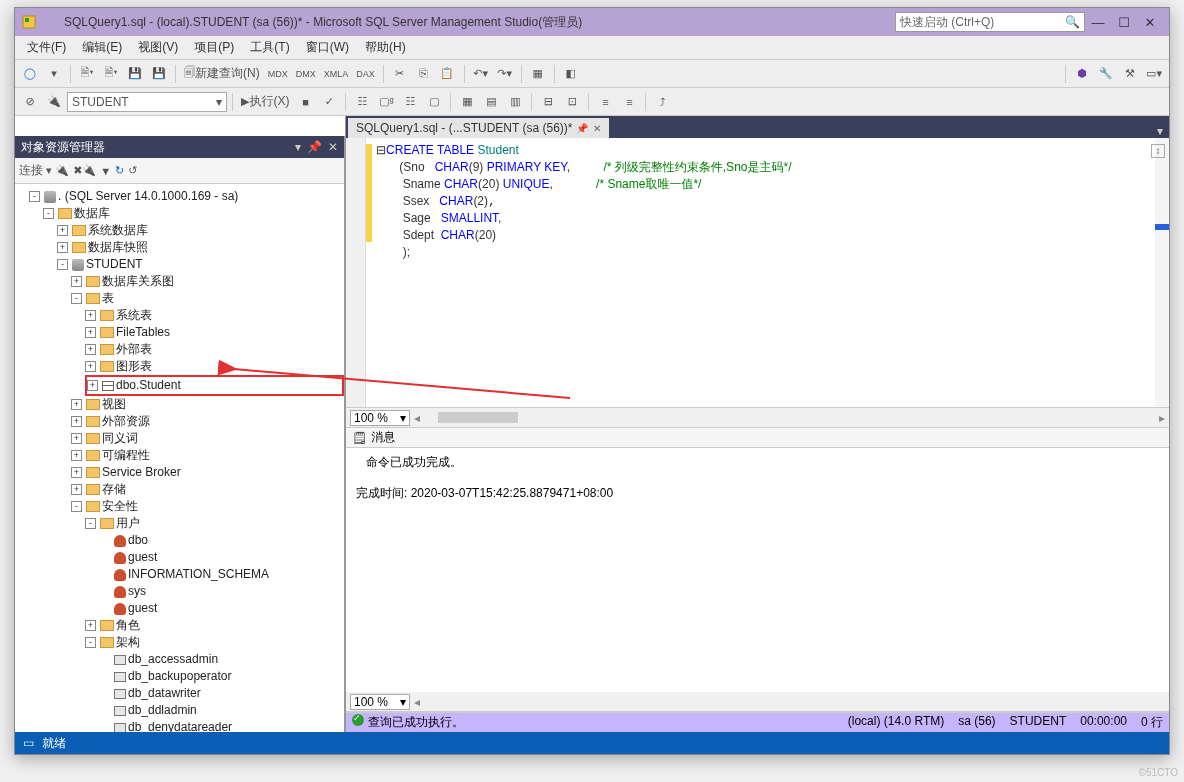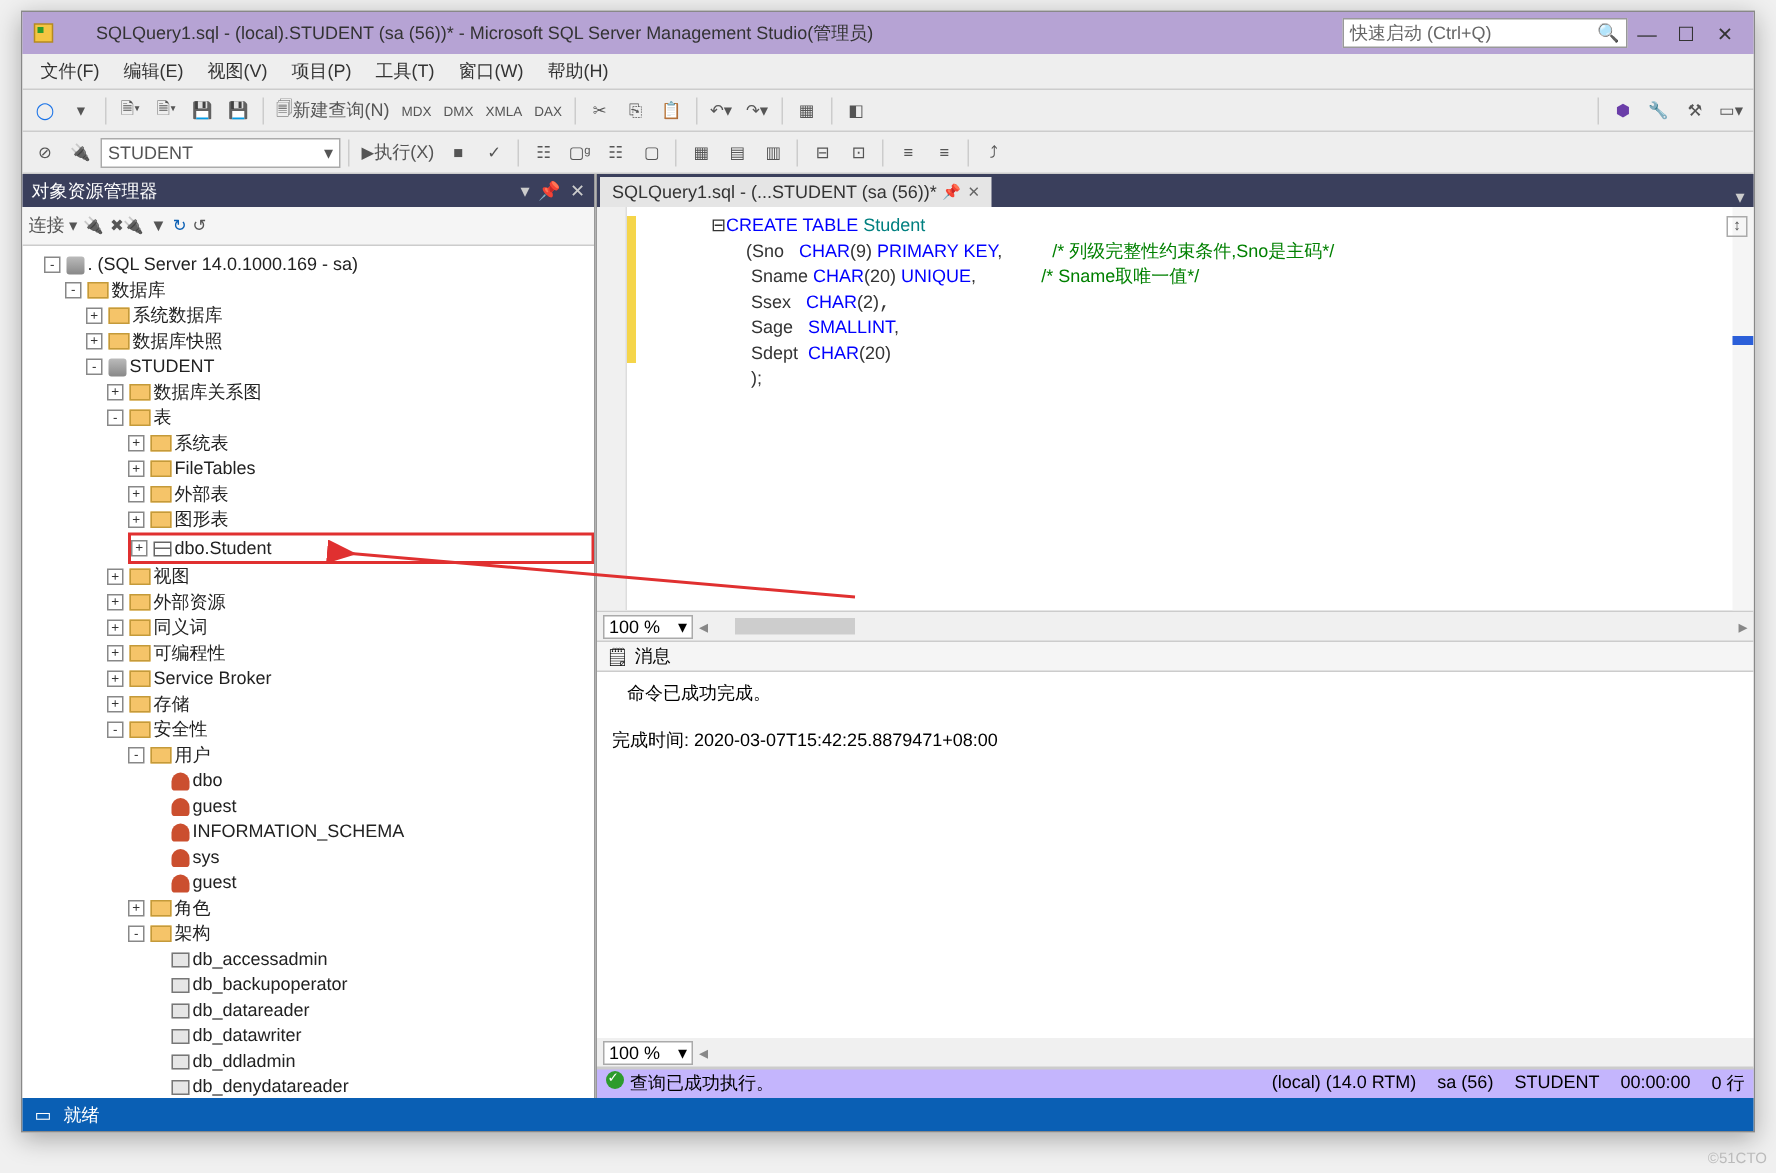--- a/index.html
+++ b/index.html
@@ -36,37 +36,37 @@
 .tree .user { width:12px; height:12px; display:inline-block; background:#cb4f2f; border-radius:50% 50% 20% 20%; }
 .tree .schema { width:12px; height:10px; border:1px solid #777; background:#e6e6e6; display:inline-block;}
 .tree .hl { border:2px solid #e03030; padding:0 4px 0 0;}
 .editorarea { flex:1; display:flex; flex-direction:column; border-left:1px solid #999;}
 .tabbar { height:22px; background:#3a3f5c; display:flex; align-items:flex-end; padding-left:2px;}
 .tab { background:#e5e5e5; color:#333; height:20px; padding:0 8px; display:flex; align-items:center; gap:4px; font-size:12px;}
 .tab .pin { font-size:10px; color:#666;}
 .editor { flex:0 0 270px; background:#fff; border-bottom:1px solid #ccc; position:relative; overflow:hidden;}
 .editor .gutter { position:absolute; left:0; top:0; bottom:0; width:20px; background:#f0f0f0; border-right:1px solid #ddd;}
 .editor .ymark { position:absolute; left:20px; top:6px; width:6px; height:98px; background:#f5d54a;}
-.editor pre { position:absolute; left:30px; top:4px; font-family:Consolas,"Courier New",monospace; font-size:13px; line-height:16px; color:#333;margin-left:46px;}
+.editor pre { position:absolute; left:30px; top:4px; font-family:Consolas,"Courier New",monospace; font-size:13px; line-height:16px; color:#333;}
 .kw { color:#0000ff;}
 .s  { color:#008080;}
 .cm { color:#008000;}
 .editor .rtick { position:absolute; right:4px; top:6px; width:14px; height:14px; border:1px solid #aaa; text-align:center; font-size:10px; color:#555;}
 .editor .rbar { position:absolute; right:0; top:0; bottom:0; width:14px; background:#f5f5f5;}
 .editor .rmark { position:absolute; right:0; top:86px; width:14px; height:6px; background:#2b5fd9;}
 .zoombar { height:20px; background:#f0f0f0; border-bottom:1px solid #ccc; display:flex; align-items:center; padding:0 4px; gap:4px; font-size:11px;}
 .zoombar .sel { width:60px; height:16px; border:1px solid #aaa; background:#fff; padding:0 3px; display:flex; align-items:center; justify-content:space-between;}
 .msgs-header { height:20px; background:#f5f5f5; border-bottom:1px solid #ccc; display:flex; align-items:center; padding:0 6px; gap:4px;}
 .msgs { flex:1; background:#fff; padding:6px 10px; font-family:Consolas,"Microsoft YaHei",monospace; font-size:12px; overflow:auto;}
 .statusbar-editor { height:20px; background:#c4b5fd; border-top:1px solid #ccc; display:flex; align-items:center; padding:0 6px; gap:16px; font-size:11px; justify-content:space-between;}
 .statusbar-editor .ok { width:12px; height:12px; border-radius:50%; background:#2d9b2d; display:inline-block; margin-right:4px; position:relative;}
 .statusbar-editor .ok::after{content:"✓";color:#fff;font-size:9px;position:absolute;left:1px;top:-1px;}
 .appstatus { height:22px; background:#0a5fb4; color:#fff; display:flex; align-items:center; padding:0 8px; gap:8px; font-size:12px;}
 .arrow-svg { position:absolute; pointer-events:none; }
-.leftpanel { width:382px; border-right:1px solid #999;}
+.leftpanel { width:330px; border-right:1px solid #999;margin-top:20px;}
 .scroll-h { height:14px; background:#f0f0f0; border-top:1px solid #ccc; position:relative;}
 .scroll-h .thumb { position:absolute; left:14px; top:1px; width:80px; height:11px; background:#cdcdcd;}
 .watermark { position:absolute; right:6px; bottom:4px; font-size:10px; color:#bbb;}
 </style>
 </head>
 <body>
 
 <div class="app">
 
   <div class="titlebar">
@@ -385,27 +385,20 @@
                                   <div class="row">
                                     <span class="noexp"></span>
                                     <span class="schema"></span> 
                                     <span>db_backupoperator</span>
                                   </div>
                                 </li>
                   <li>
                                   <div class="row">
                                     <span class="noexp"></span>
                                     <span class="schema"></span> 
-                                    <span>db_datareader</span>
-                                  </div>
-                                </li>
-                  <li>
-                                  <div class="row">
-                                    <span class="noexp"></span>
-                                    <span class="schema"></span> 
                                     <span>db_datawriter</span>
                                   </div>
                                 </li>
                   <li>
                                   <div class="row">
                                     <span class="noexp"></span>
                                     <span class="schema"></span> 
                                     <span>db_ddladmin</span>
                                   </div>
                                 </li>

